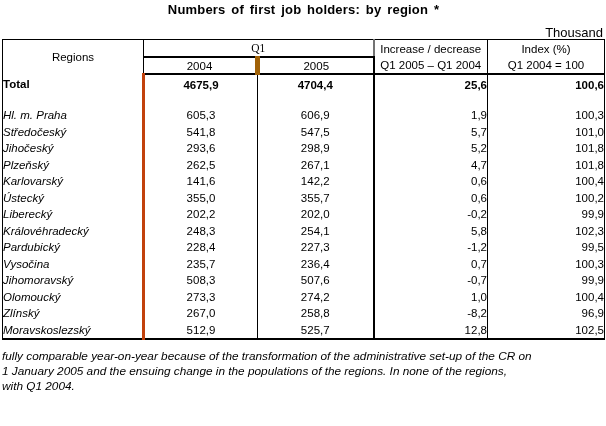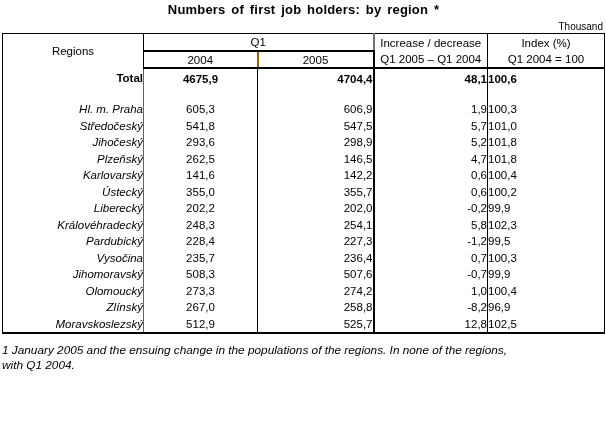--- a/index.html
+++ b/index.html
@@ -6,45 +6,45 @@
   .page{
     width:606px;height:426px;background:#ffffff;color:#000;
     font-family:"Liberation Sans","DejaVu Sans",sans-serif;
     box-sizing:border-box;padding:3px 1px 4px 2px;overflow:hidden;
   }
   .title{
     text-align:center;font-weight:bold;font-size:13px;line-height:14px;
     word-spacing:2px;letter-spacing:0.2px;
   }
   .unit-label{
-    text-align:right;font-size:10px;line-height:13px;margin-top:3px;
+    text-align:right;font-size:13px;line-height:13px;margin-top:9px;
     width:601px;
   }
   table.regions{
     border-collapse:collapse;table-layout:fixed;width:602px;
     border-top:1px solid #000;border-left:1px solid #000;border-right:1px solid #000;
     border-bottom:2px solid #000;
   }
   table.regions th, table.regions td{
     padding:0;font-size:11.5px;vertical-align:middle;overflow:hidden;white-space:nowrap;
   }
   th{font-weight:normal;text-align:center;}
   .hrow1 th{height:16px;}
   .hrow2 th{height:15px;border-bottom:2px solid #000;}
   .h-regions{border-right:1px solid #000;}
-  .h-q1{border-right:2px solid #737373;border-bottom:2px solid #000;}
+  .h-q1{border-right:2px solid #737373;border-bottom:2px solid #000;font-family:Liberation Serif, serif;}
   .h-inc{border-right:1px solid #000;margin-left:9px;}
-  .h-2004{border-right:2px solid #a16207;}
+  .h-2004{border-right:5px solid #a16207;}
   .h-2005{border-right:2px solid #000;}
   .h-inc2{border-right:1px solid #000;}
-  .col-region{border-right:1px solid #c2410c;text-align:right;padding-left:7px;}
+  .col-region{border-right:3px solid #c2410c;text-align:left;padding-left:7px;}
   .col-2004{border-right:1px solid #000;text-align:center;padding-right:4px;}
-  .col-2005{border-right:2px solid #000;text-align:right;padding-right:4px;}
+  .col-2005{border-right:2px solid #000;text-align:center;padding-right:4px;}
   .col-inc{border-right:1px solid #000;text-align:right;padding-right:4px;}
-  .col-idx{padding-right:5px;}
+  .col-idx{text-align:right;padding-right:5px;}
   .total-row td{font-weight:bold;height:19px;}
   .spacer-row td{height:13px;}
   .data-row td{height:16.5px;}
   .region-name{font-style:italic;}
   .footnote{
     margin-top:9px;width:602px;font-style:italic;font-size:11.8px;line-height:15.2px;
   }
   .fn-marker{display:inline-block;width:16px;}
 </style>
 </head>
@@ -76,21 +76,21 @@
         <th class="h-2005">2005</th>
         <th class="h-inc2">Q1 2005 – Q1 2004</th>
         <th class="h-idx2">Q1 2004 = 100</th>
       </tr>
     </thead>
     <tbody>
       <tr class="total-row">
         <td class="col-region">Total</td>
         <td class="col-2004">4675,9</td>
         <td class="col-2005">4704,4</td>
-        <td class="col-inc">48,1</td>
+        <td class="col-inc">25,6</td>
         <td class="col-idx">100,6</td>
       </tr>
       <tr class="spacer-row">
         <td class="col-region"></td>
         <td class="col-2004"></td>
         <td class="col-2005"></td>
         <td class="col-inc"></td>
         <td class="col-idx"></td>
       </tr>
     </tbody>
@@ -115,21 +115,21 @@
       <td class="col-region region-name">Jihočeský</td>
       <td class="col-2004">293,6</td>
       <td class="col-2005">298,9</td>
       <td class="col-inc">5,2</td>
       <td class="col-idx">101,8</td>
     </tr>
 
     <tr class="data-row">
       <td class="col-region region-name">Plzeňský</td>
       <td class="col-2004">262,5</td>
-      <td class="col-2005">146,5</td>
+      <td class="col-2005">267,1</td>
       <td class="col-inc">4,7</td>
       <td class="col-idx">101,8</td>
     </tr>
 
     <tr class="data-row">
       <td class="col-region region-name">Karlovarský</td>
       <td class="col-2004">141,6</td>
       <td class="col-2005">142,2</td>
       <td class="col-inc">0,6</td>
       <td class="col-idx">100,4</td>
@@ -203,17 +203,18 @@
       <td class="col-region region-name">Moravskoslezský</td>
       <td class="col-2004">512,9</td>
       <td class="col-2005">525,7</td>
       <td class="col-inc">12,8</td>
       <td class="col-idx">102,5</td>
     </tr>
   </tbody>
   </table>
 
   <div class="footnote">
+    <div>fully comparable year-on-year because of the transformation of the administrative set-up of the CR on</div>
     <div>1 January 2005 and the ensuing change in the populations of the regions. In none of the regions,</div>
     <div>with Q1 2004.</div>
   </div>
 
 </div>
 
 </body></html>

